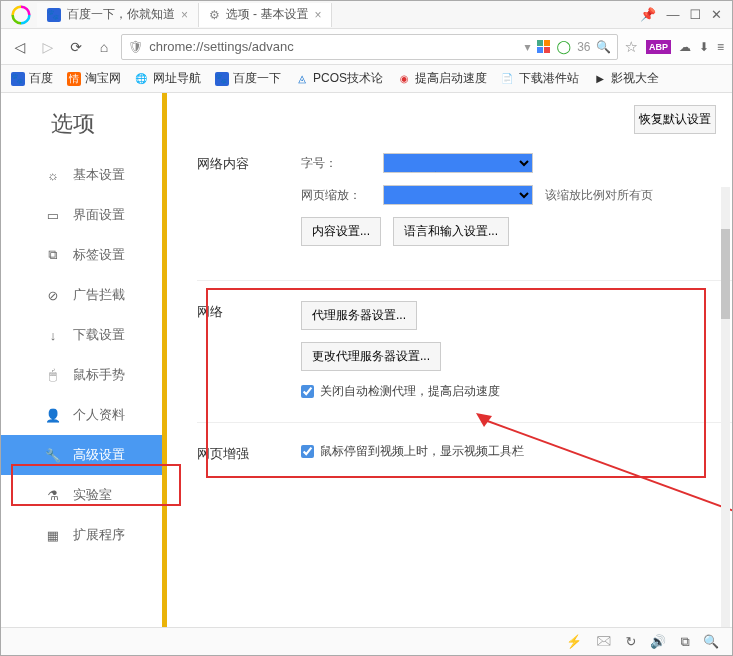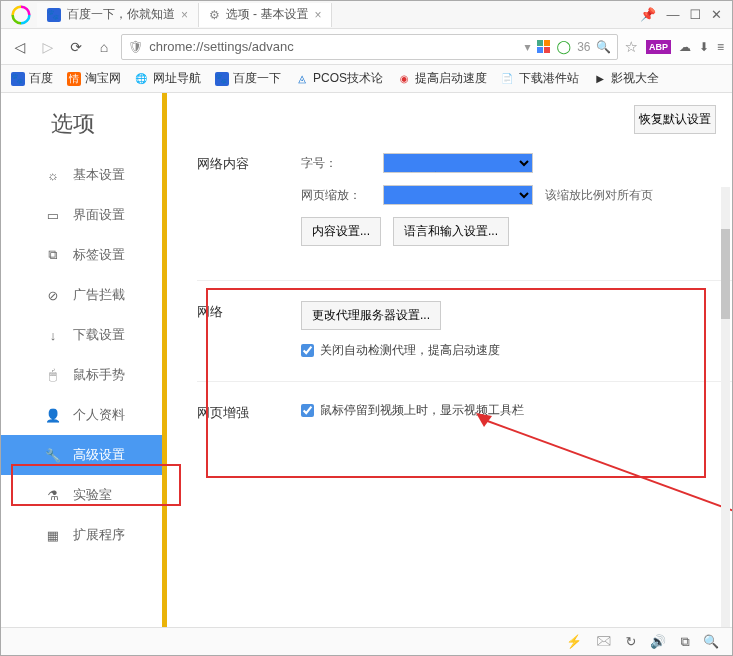--- a/index.html
+++ b/index.html
@@ -217,20 +217,23 @@
         </div>
       </div>
     </div>
 
     <div class="divider"></div>
 
     <div class="section">
       <div class="sec-label">网络</div>
       <div class="sec-body">
         <div class="row">
+            <button class="btn">代理服务器设置...</button>
+          </div>
+        <div class="row">
             <button class="btn">更改代理服务器设置...</button>
           </div>
         <div class="checkbox-row">
           <input type="checkbox" checked="" style="">
           <span>关闭自动检测代理，提高启动速度</span>
         </div>
       </div>
     </div>
 
     <div class="divider"></div>

